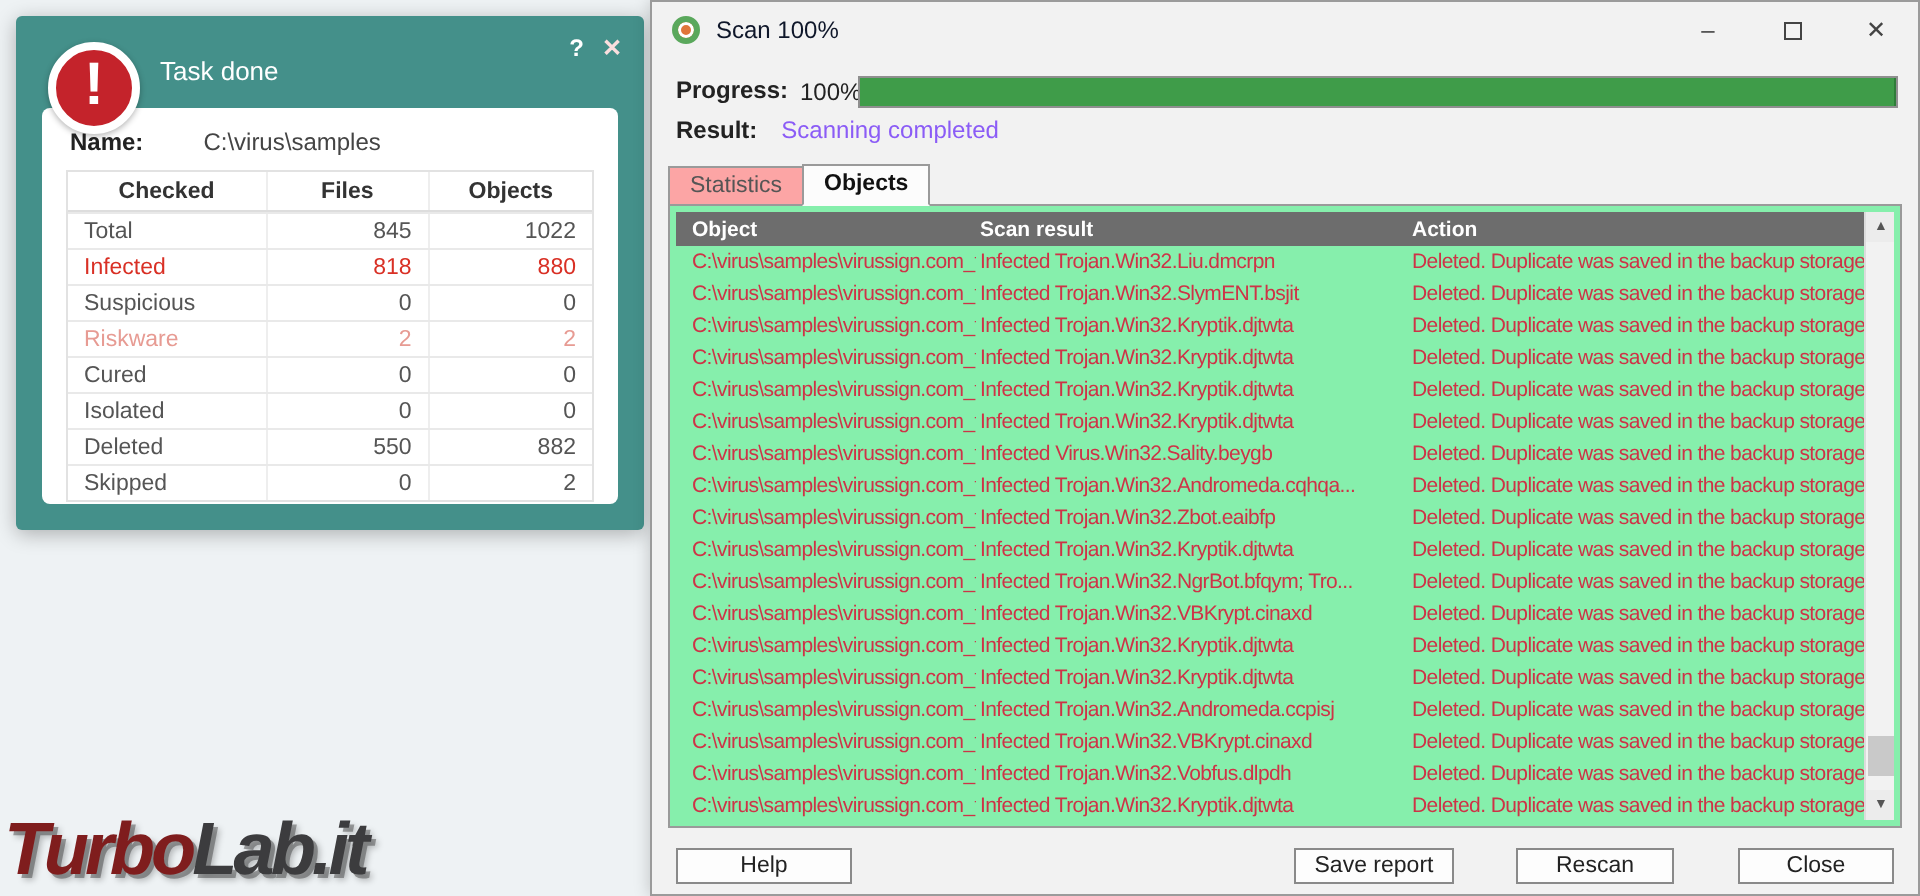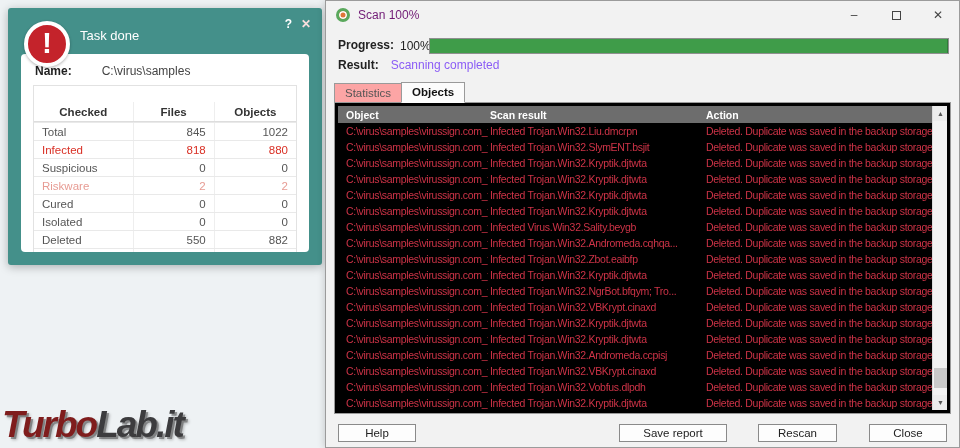--- a/index.html
+++ b/index.html
@@ -16,77 +16,77 @@
   .alert-icon span { color:#fff; font-weight:bold; font-size:30px; line-height:1; margin-top:-2px; }
   .task-title { position:absolute; left:72px; top:20px; color:#fff; font-size:13px; }
   .task-help { position:absolute; right:30px; top:9px; color:#fff; font-size:12px; font-weight:bold; cursor:default; }
   .task-close { position:absolute; right:11px; top:9px; color:#fbdede; font-size:12px; font-weight:bold; cursor:default; }
   .task-body { position:absolute; left:13px; right:13px; top:46px; bottom:13px;
     background:#fff; border-radius:4px; overflow:hidden; }
   .name-row { padding:10px 14px 7px 14px; font-size:12px; color:#444; }
   .name-row b { color:#222; margin-right:30px; }
   .stats-table { margin:0 12px; border:1px solid #e2e2e2; font-size:11.5px; }
   .ts-row { display:flex; height:18px; align-items:center; border-top:1px solid #e9e9e9; color:#555; }
-  .ts-row.header { height:20px; border-top:none; border-bottom:1px solid #ddd; font-weight:bold; color:#333; background:#fff;margin-top:16px; }
+  .ts-row.header { height:20px; border-top:none; border-bottom:1px solid #ddd; font-weight:bold; color:#333; background:#fff; }
   .ts-c1 { width:38%; padding:0 8px; text-align:left; border-right:1px solid #eee; height:100%; display:flex; align-items:center; }
   .ts-c2 { width:31%; padding:0 8px; text-align:right; border-right:1px solid #eee; height:100%; display:flex; align-items:center; justify-content:flex-end; }
   .ts-c3 { width:31%; padding:0 8px; text-align:right; height:100%; display:flex; align-items:center; justify-content:flex-end; }
   .ts-row.header .ts-c1, .ts-row.header .ts-c2, .ts-row.header .ts-c3 { justify-content:center; text-align:center; }
   .ts-row.infected { color:#d93025; }
   .ts-row.riskware { color:#e79b93; }
 
   
   .scan-window { position:absolute; left:325px; top:0; width:635px; height:448px;
     background:#f2f2f2; border:1px solid #9b9b9b; box-shadow:0 0 8px rgba(0,0,0,.2); }
   .titlebar { position:relative; height:28px; display:flex; align-items:center; padding-left:10px; }
   .app-icon { width:14px; height:14px; border-radius:50%; border:3px solid #5aa85c; background:#e0763a;
     box-shadow:inset 0 0 0 1.5px #fff; margin-right:8px; }
-  .win-title { font-size:12px; color:#701a75; }
+  .win-title { font-size:12px; color:#0f172a; }
   .win-controls { position:absolute; right:0; top:0; height:28px; display:flex; }
   .win-btn { width:42px; height:28px; display:flex; align-items:center; justify-content:center;
     color:#444; font-size:12px; cursor:default; }
   .maximize-box { width:9px; height:9px; border:1px solid #444; display:inline-block; }
 
   .progress-row { position:absolute; top:37px; left:12px; right:10px; height:16px; font-size:12px; color:#222; }
   .progress-row b { font-weight:bold; }
   .progress-val { position:absolute; left:62px; top:1px; }
   .progress-track { position:absolute; left:91px; right:0; top:0; height:16px;
     background:#f7f7f7; border:1px solid #8f8f8f; }
   .progress-fill { height:100%; background:#3f9c49; border-right:1px solid #2f7d39; }
   .result-row { position:absolute; top:57px; left:12px; font-size:12px; color:#222; }
   .result-val { margin-left:12px; color:#8b5cf6; }
 
   .tabs { position:absolute; left:8px; top:81px; display:flex; z-index:2; }
   .tab { padding:3px 10px 2px 10px; font-size:11.5px; border:1px solid #9a9a9a; height:21px; }
   .tab.inactive { background:#fca5a5; color:#555; border-right:none; margin-top:1px; height:20px; }
   .tab.active { background:#fcfcfc; color:#111; font-weight:bold; border-bottom:1px solid #fcfcfc; }
 
   .results-panel { position:absolute; left:8px; right:8px; top:101px; bottom:33px;
-    background:#000000; border:1px solid #9a9a9a; }
+    background:#86efac; border:1px solid #9a9a9a; }
   .results-inner { position:absolute; left:3px; right:3px; top:3px; bottom:3px; overflow:hidden; }
   .rt-header { display:flex; height:17px; background:#6d6d6d; color:#fff; font-weight:bold;
     font-size:10.5px; align-items:center; padding-right:15px; }
   .rt-h1, .rt-c1 { width:150px; padding-left:8px; flex-shrink:0; }
   .rt-h2, .rt-c2 { width:216px; padding-left:2px; flex-shrink:0; }
   .rt-h3, .rt-c3 { flex:1; padding-left:2px; }
   .rt-row { display:flex; height:16px; align-items:center; font-size:10.5px; letter-spacing:-0.3px;
     color:#ce3347; white-space:nowrap; }
   .rt-row > div { overflow:hidden; }
   .rt-scrollbar { position:absolute; right:0; top:0; bottom:0; width:15px;
     background:#f2f2f2; border-left:1px solid #dcdcdc; }
   .scroll-btn { position:absolute; left:0; width:15px; height:15px; background:#ececec;
     display:flex; align-items:center; justify-content:center; font-size:7px; color:#555; }
   .scroll-up { top:0; }
   .scroll-down { bottom:0; }
   .scroll-thumb { position:absolute; left:1px; width:13px; height:20px; bottom:22px; background:#c9c9c9; }
 
   .btn { position:absolute; bottom:5px; height:18px; background:#fdfdfd; border:1px solid #8a8a8a;
     font-size:11.5px; color:#222; display:flex; align-items:center; justify-content:center; cursor:default; }
-  .btn-help { left:12px; width:78px; }
-  .btn-save { right:232px; width:108px; }
+  .btn-help { left:12px; width:88px; }
+  .btn-save { right:232px; width:80px; }
   .btn-rescan { right:122px; width:79px; }
   .btn-close { right:12px; width:78px; }
 
   
   .watermark { position:absolute; left:2px; bottom:2px; z-index:5;
     font-style:italic; font-weight:bold; font-size:37px; letter-spacing:-2px;
     text-shadow:2px 2px 0 rgba(60,60,60,.45), 3px 3px 3px rgba(0,0,0,.25); white-space:nowrap; }
   .wm-turbo { color:#7f1d1d; }
   .wm-lab { color:#3c3c3e; }
 </style>

